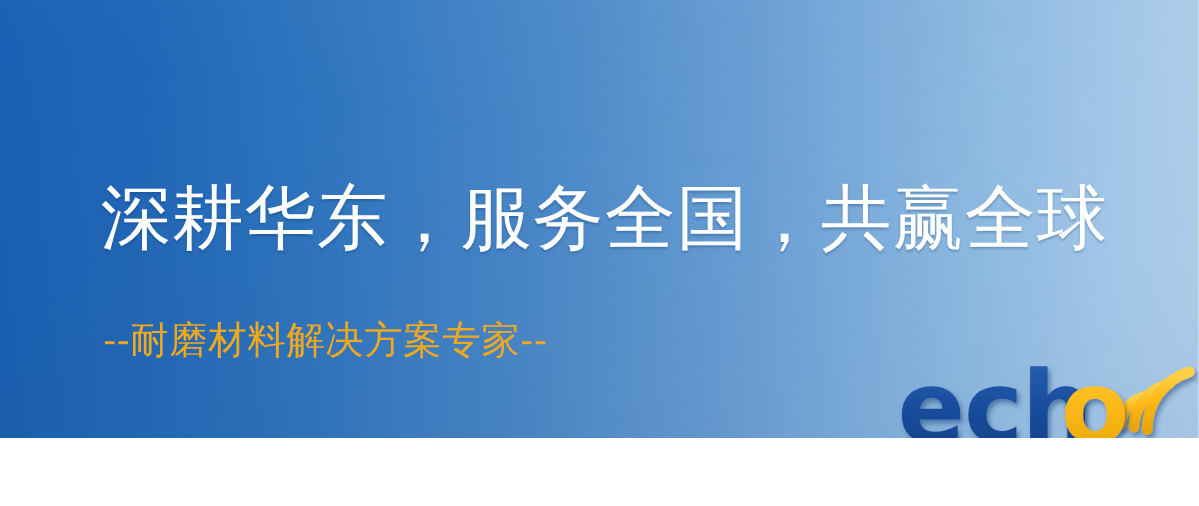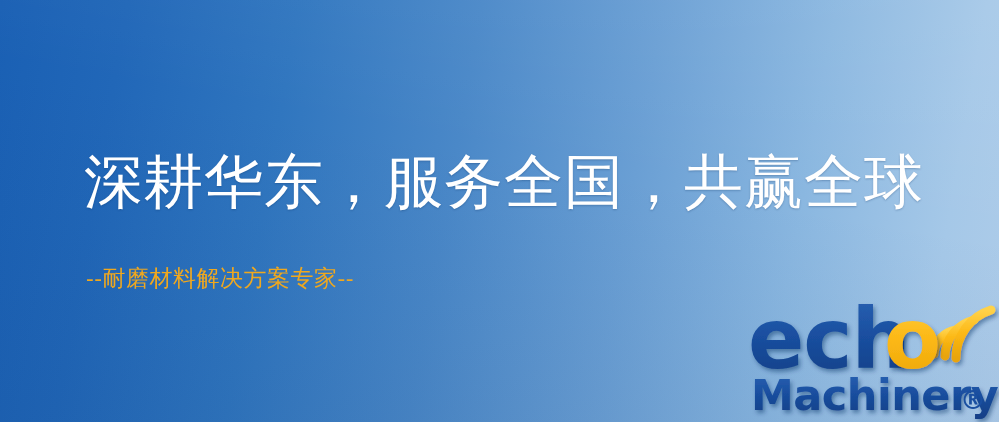--- a/index.html
+++ b/index.html
@@ -7,21 +7,21 @@
     padding: 0;
     background: #ffffff;
   }
   body {
     font-family: "Liberation Sans", sans-serif;
   }
 
   #banner {
     position: relative;
     width: 999px;
-    height: 422px;
+    height: 365px;
     overflow: hidden;
     background:
       linear-gradient(100deg,
         #1a60b4 0%,
         #2167b8 12%,
         #3076bf 28%,
         #4a88c8 45%,
         #6a9fd4 62%,
         #8ab7e0 78%,
         #a5c8e8 92%,
@@ -49,21 +49,21 @@
     white-space: nowrap;
     text-shadow: 0 1px 2px rgba(10,45,95,0.28);
     z-index: 3;
   }
 
   .subtitle {
     position: absolute;
     left: 86px;
     top: 266px;
     font-family: "DejaVu Serif", "Liberation Serif", serif;
-    font-size: 23px;
+    font-size: 32px;
     line-height: 1.1;
     letter-spacing: 0.5px;
     color: #f0a81e;
     white-space: nowrap;
     z-index: 3;
   }
 
   
   .logo {
     position: absolute;

